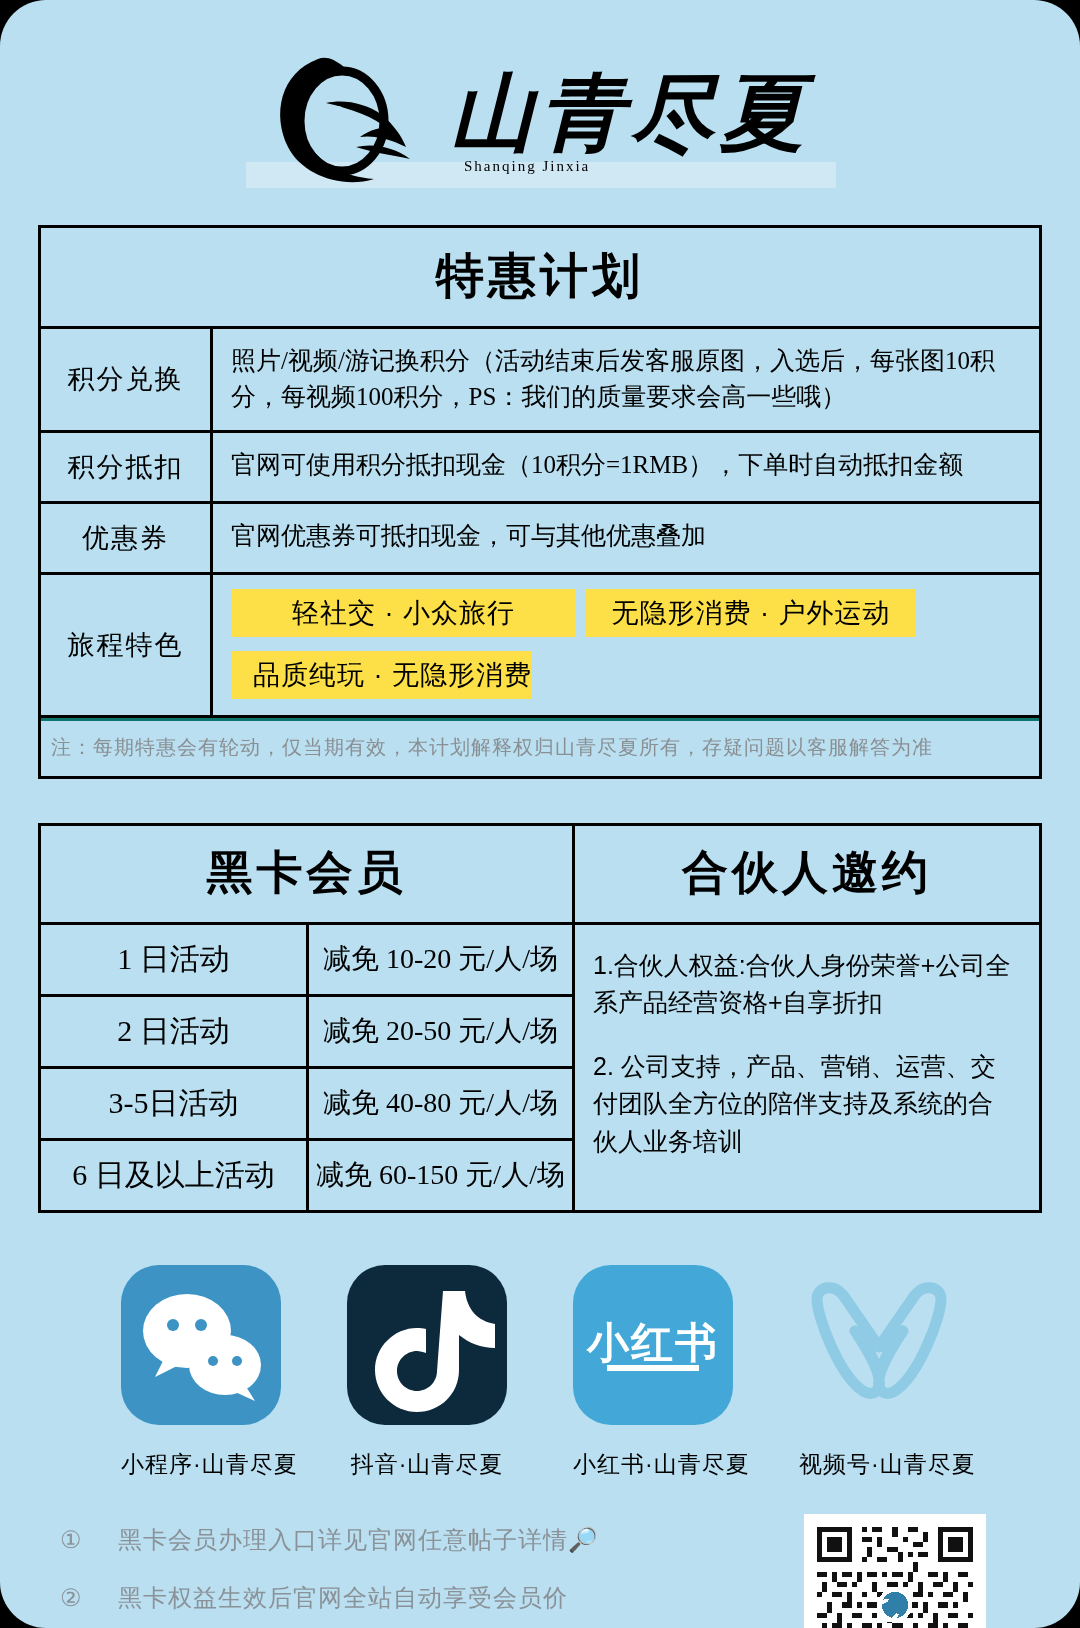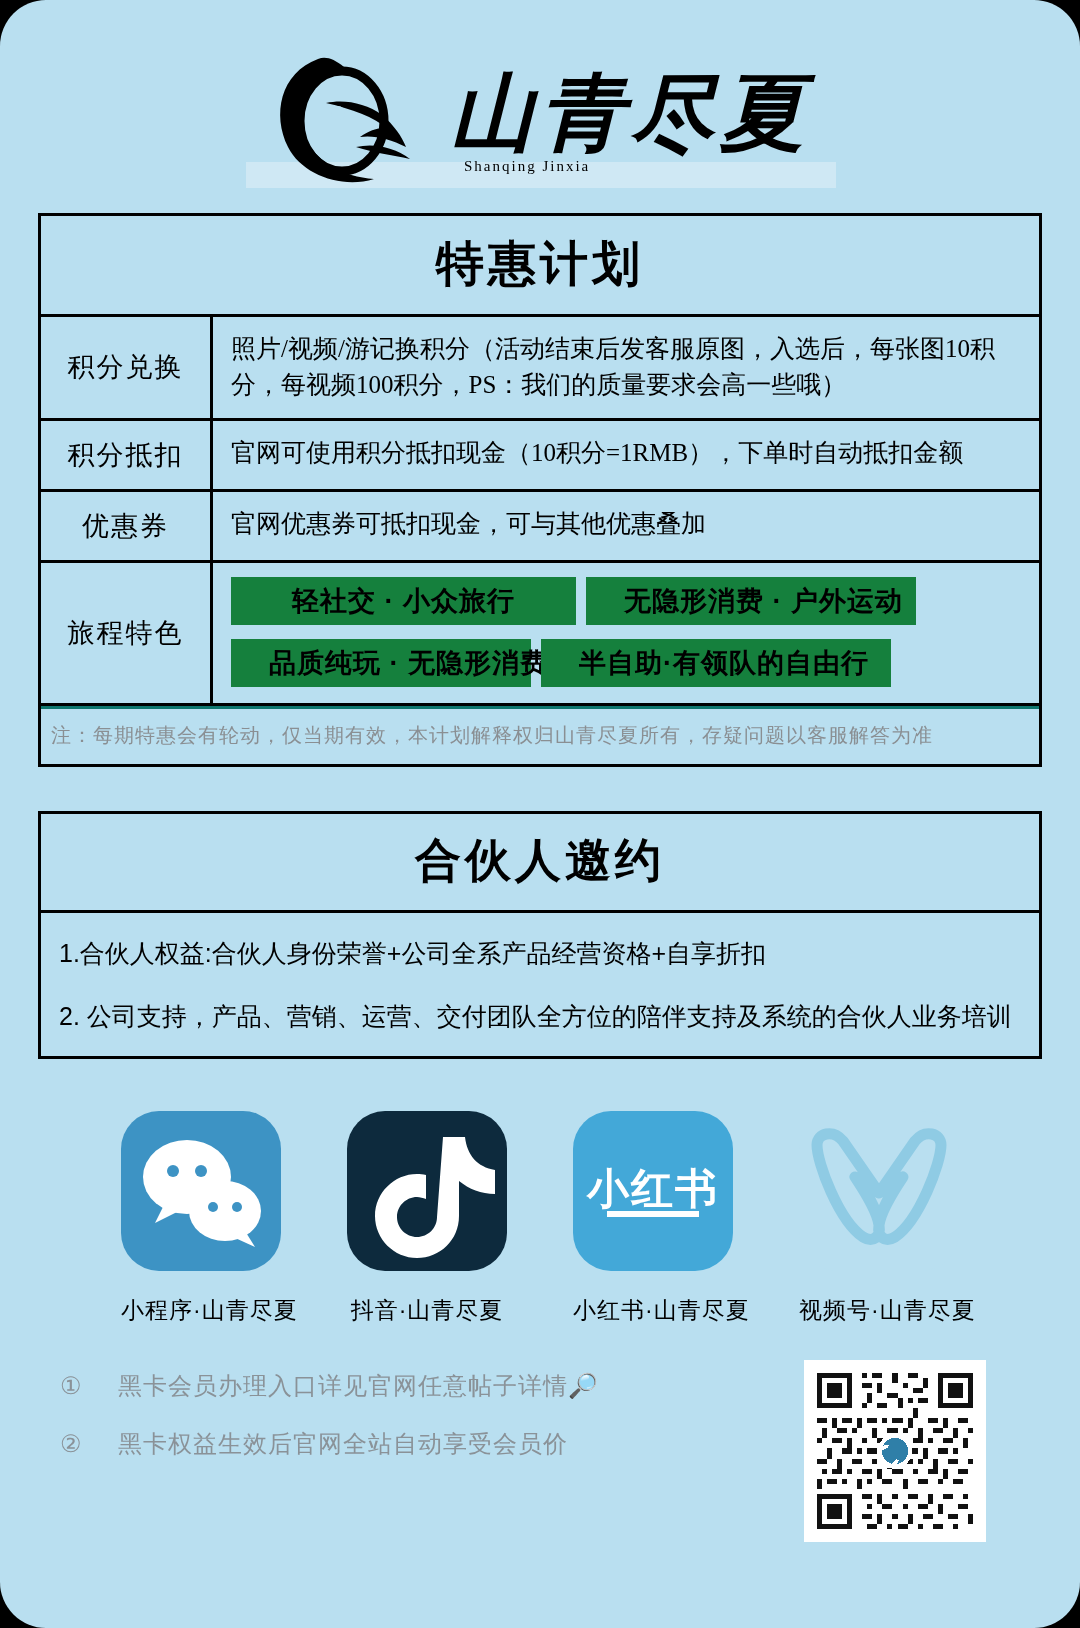--- a/index.html
+++ b/index.html
@@ -66,21 +66,21 @@
     bottom: -4px;
     font-size: 15px;
     letter-spacing: 2px;
     font-style: normal;
     font-weight: normal;
     font-family: "Liberation Serif", serif;
   }
 
   
   .card {
-    margin: 4px 38px;
+    margin: 16px 38px;
     border: 3px solid #000;
     background: #b9dff0;
   }
   .card + .card { margin-top: 44px; }
 
   .title-row {
     border-bottom: 3px solid #000;
     text-align: center;
     font-size: 48px;
     font-weight: bold;
@@ -117,25 +117,25 @@
 
   .features {
     flex: 1;
     padding: 14px 14px 16px 18px;
     display: flex;
     flex-wrap: wrap;
     gap: 14px 10px;
     align-items: center;
   }
   .feat {
-    background: #15803d;
+    background: #fde047;
     font-size: 27px;
-    font-weight: bold;
+    font-weight: normal;
     letter-spacing: 1px;
-    padding: 6px 38px;
+    padding: 6px 22px;
     font-family: "Liberation Sans", sans-serif;
     white-space: nowrap;
   }
   .feat.f0 { width: 345px; text-align: center; }
   .feat.f1 { width: 330px; text-align: center; }
   .feat.f2 { width: 300px; text-align: center; }
   .feat.f3 { width: 350px; text-align: center; }
 
   .note-row {
     border-top: 3px solid #0f766e;
@@ -278,29 +278,47 @@
       <div class="cell-label">优惠券</div>
       <div class="cell-body">官网优惠券可抵扣现金，可与其他优惠叠加</div>
     </div>
 
     <div class="row">
       <div class="cell-label">旅程特色</div>
       <div class="features">
         <span class="feat f0">轻社交 · 小众旅行</span>
         <span class="feat f1">无隐形消费 · 户外运动</span>
         <span class="feat f2">品质纯玩 · 无隐形消费</span>
-        <span class="feat f3">半自助·有领队的自由行</span>
       </div>
     </div>
 
     <div class="note-row">注：每期特惠会有轮动，仅当期有效，本计划解释权归山青尽夏所有，存疑问题以客服解答为准</div>
   </div>
 
   <div class="card">
     <div class="two-col">
+      <div class="col-left">
+        <div class="col-title">黑卡会员</div>
+        <div class="bk-row">
+          <div class="bk-a">1 日活动</div>
+          <div class="bk-b">减免 10-20 元/人/场</div>
+        </div>
+        <div class="bk-row">
+          <div class="bk-a">2 日活动</div>
+          <div class="bk-b">减免 20-50 元/人/场</div>
+        </div>
+        <div class="bk-row">
+          <div class="bk-a">3-5日活动</div>
+          <div class="bk-b">减免 40-80 元/人/场</div>
+        </div>
+        <div class="bk-row">
+          <div class="bk-a">6 日及以上活动</div>
+          <div class="bk-b">减免 60-150 元/人/场</div>
+        </div>
+      </div>
       <div class="col-right">
         <div class="col-title">合伙人邀约</div>
         <div class="partner-body">
           <p>1.合伙人权益:合伙人身份荣誉+公司全系产品经营资格+自享折扣</p>
           <p>2. 公司支持，产品、营销、运营、交付团队全方位的陪伴支持及系统的合伙人业务培训</p>
         </div>
       </div>
     </div>
   </div>
 

